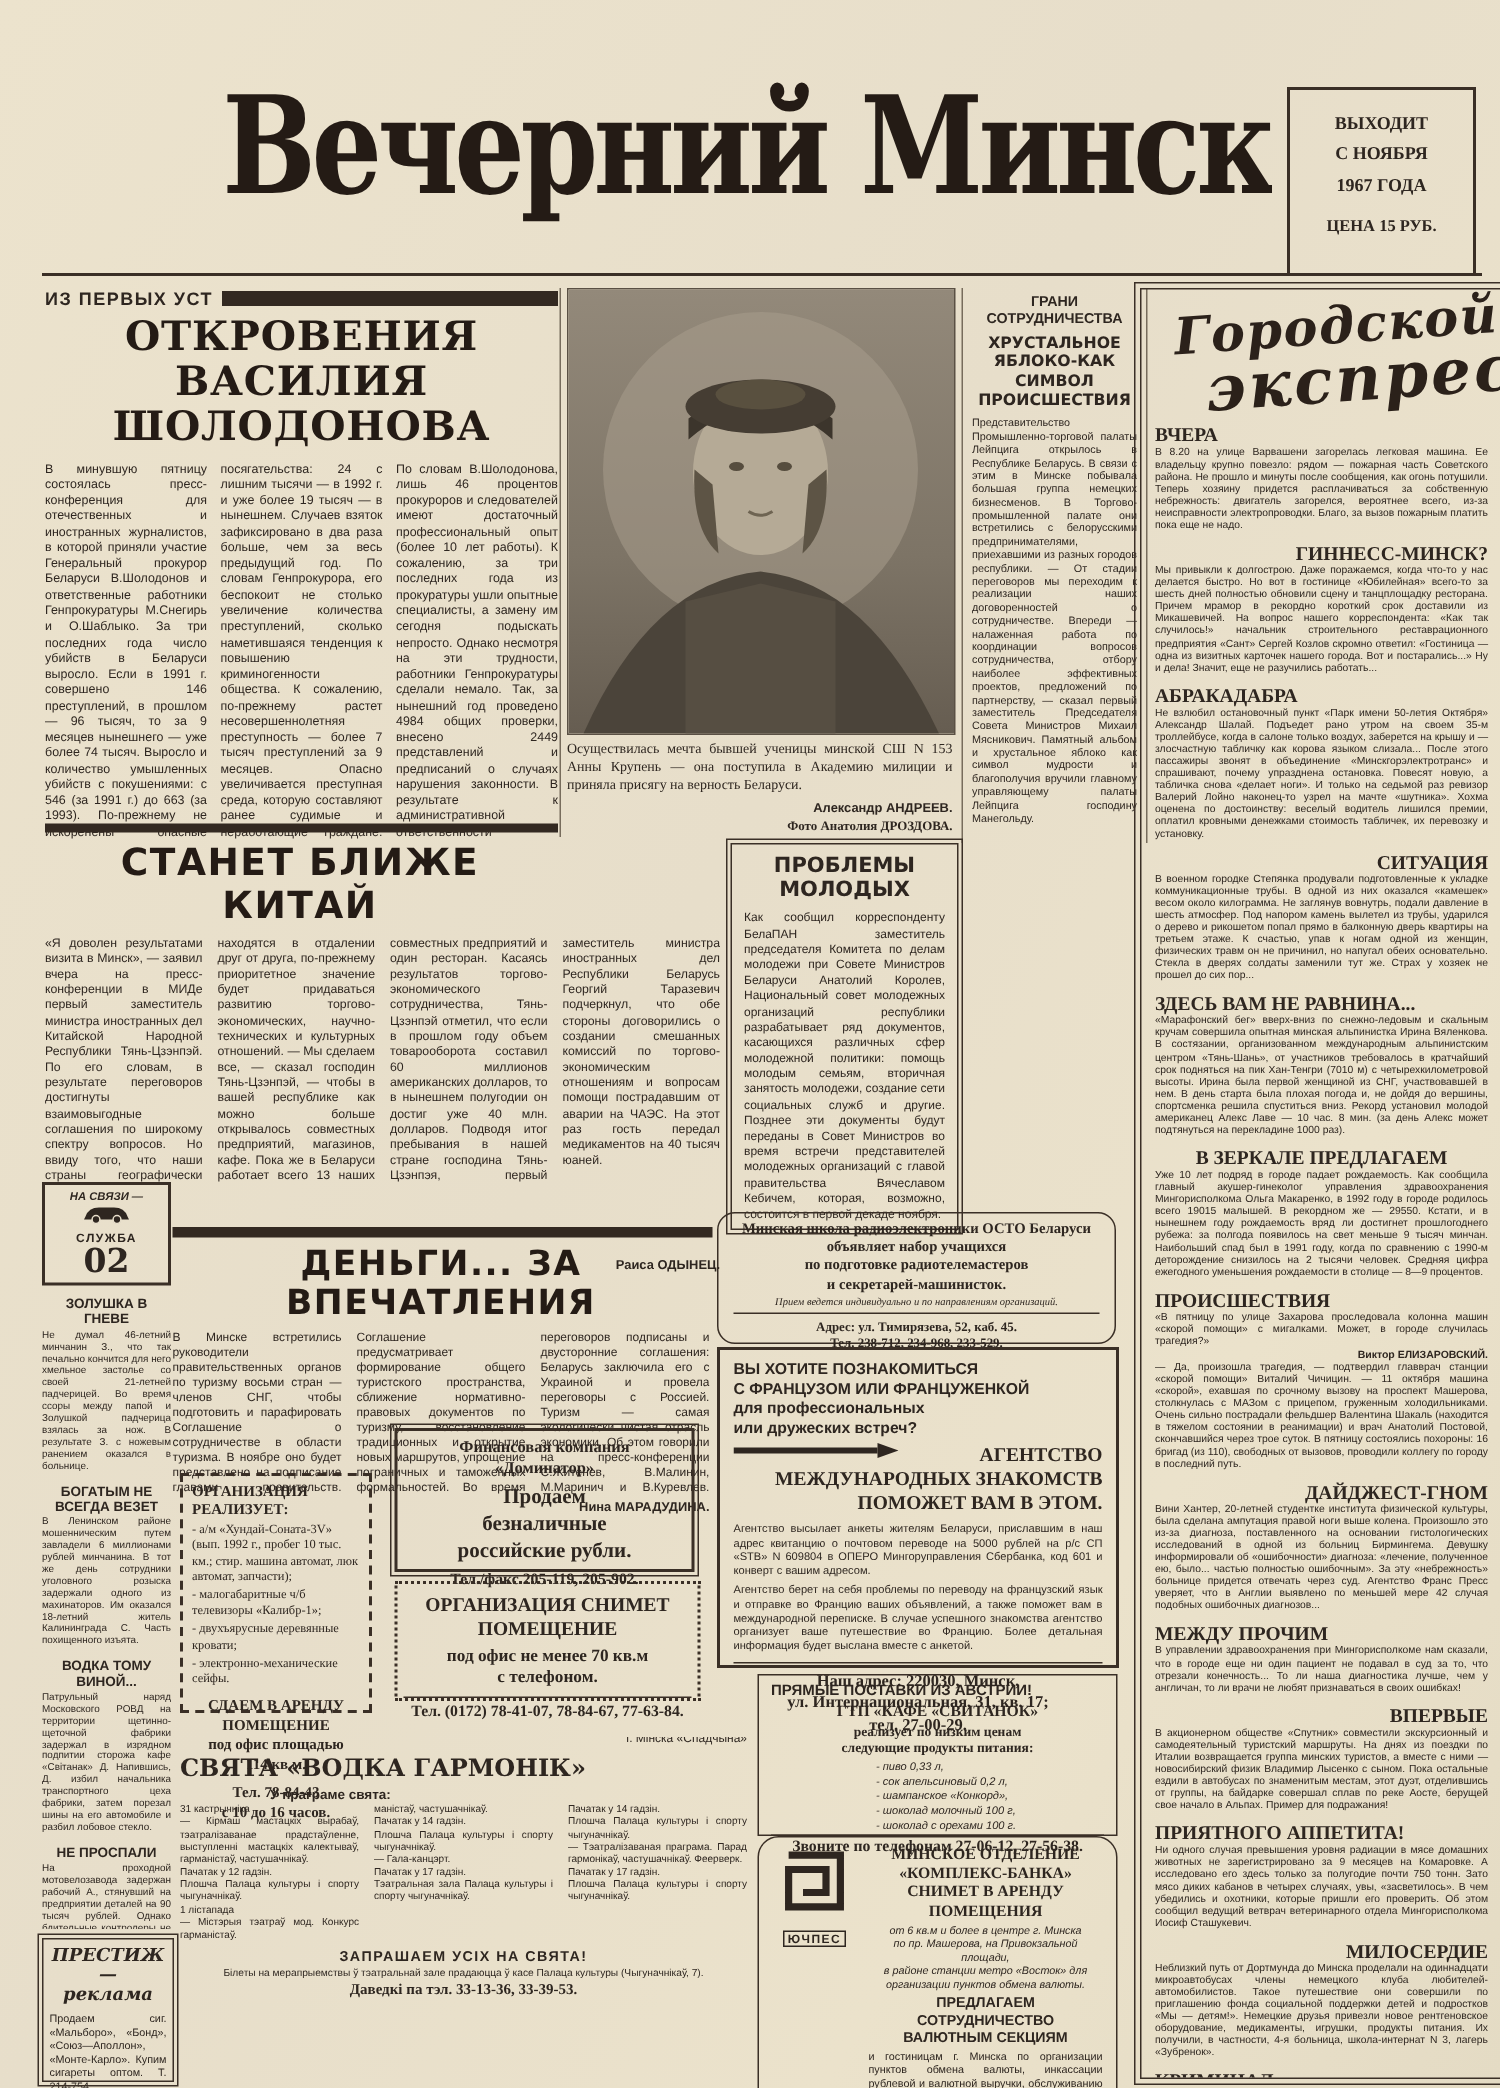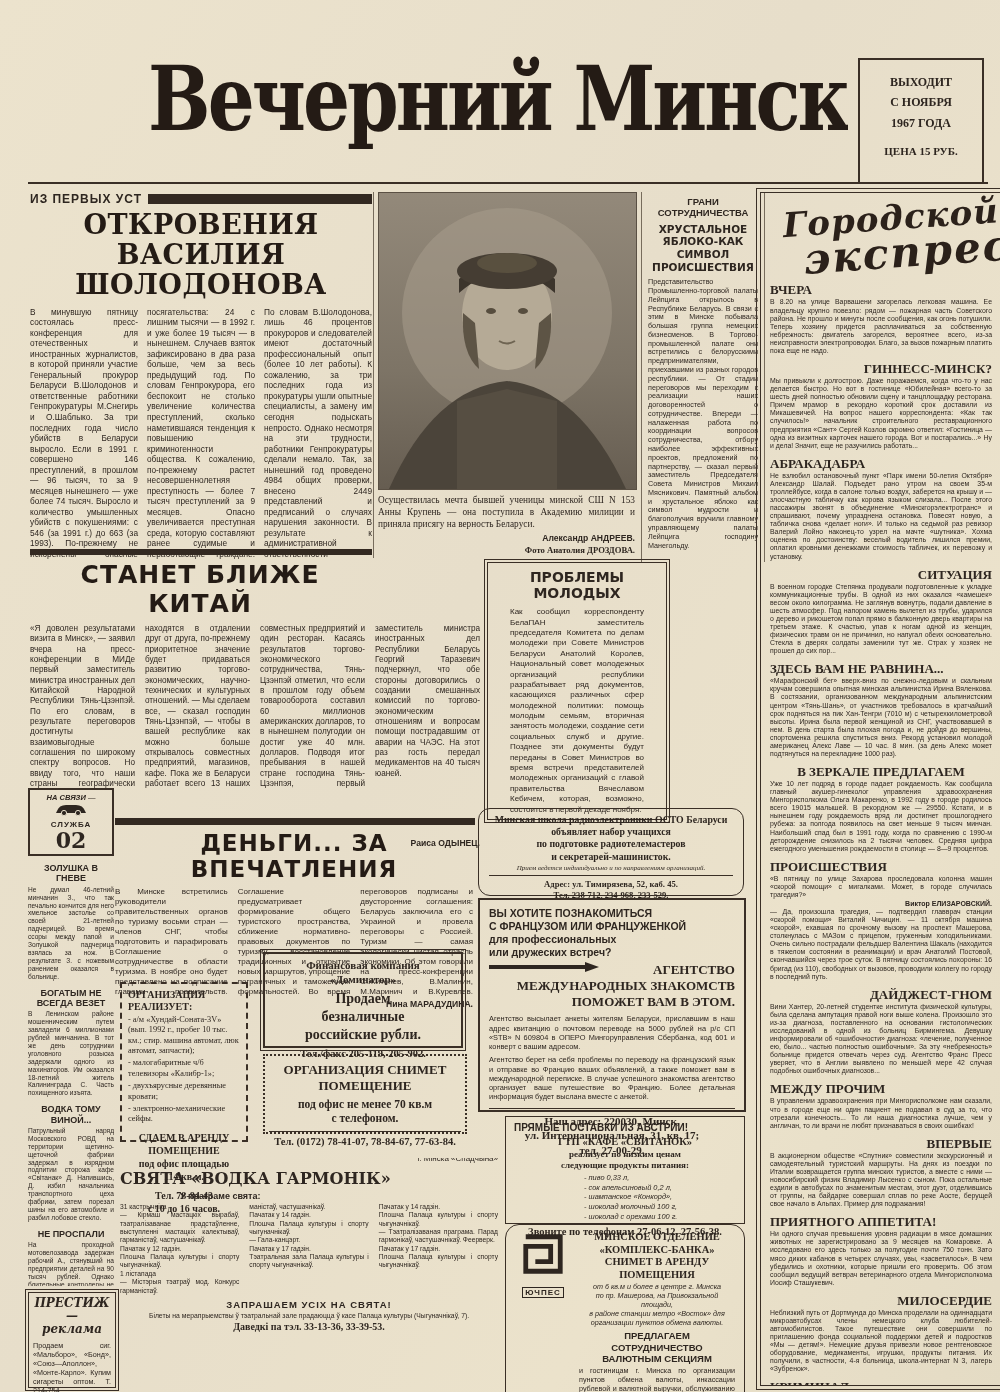--- a/index.html
+++ b/index.html
@@ -55,21 +55,21 @@
   .express p{font-size:6.9px;line-height:1.17;text-align:justify;margin:0 0 1px;}
   .express .rsig{font-size:7px;font-weight:bold;text-align:right;margin:1px 0;}
 
   
   .china-h{font-family:"DejaVu Sans",sans-serif;font-weight:bold;font-size:25px;letter-spacing:1px;text-align:center;color:#241b15;}
   .cols4{column-count:4;column-gap:10px;font-size:8.2px;line-height:1.26;text-align:justify;height:212px;overflow:hidden;}
   .dengi-h{font-family:"DejaVu Sans",sans-serif;font-weight:bold;font-size:23px;letter-spacing:1px;text-align:center;color:#241b15;}
   .cols3{column-count:3;column-gap:10px;font-size:8px;line-height:1.25;text-align:justify;height:112px;overflow:hidden;}
 
   
-  .problems{border:1px solid #3a2f26;outline:1px solid #3a2f26;outline-offset:2px;padding:6px 22px;overflow:hidden;}
+  .problems{border:1px solid #3a2f26;outline:1px solid #3a2f26;outline-offset:2px;padding:6px 8px;overflow:hidden;}
   .problems .t{font-family:"DejaVu Sans",sans-serif;font-weight:bold;font-size:14px;text-align:center;line-height:1.15;}
   .problems p{font-size:8px;line-height:1.3;text-align:justify;margin:6px 0 0;}
 
   
   .s02{overflow:hidden;}
   .badge02{border:2px solid #3a2f26;text-align:center;padding:3px 2px;}
   .badge02 .a{font-size:7.5px;font-style:italic;font-weight:bold;}
   .badge02 .b{font-size:8px;font-weight:bold;letter-spacing:1px;}
   .badge02 .n{font-size:22px;font-weight:bold;font-family:"DejaVu Serif",serif;line-height:1;}
   .s02 h4{font-size:9px;font-weight:bold;text-align:center;margin:7px 0 2px;line-height:1.15;}

